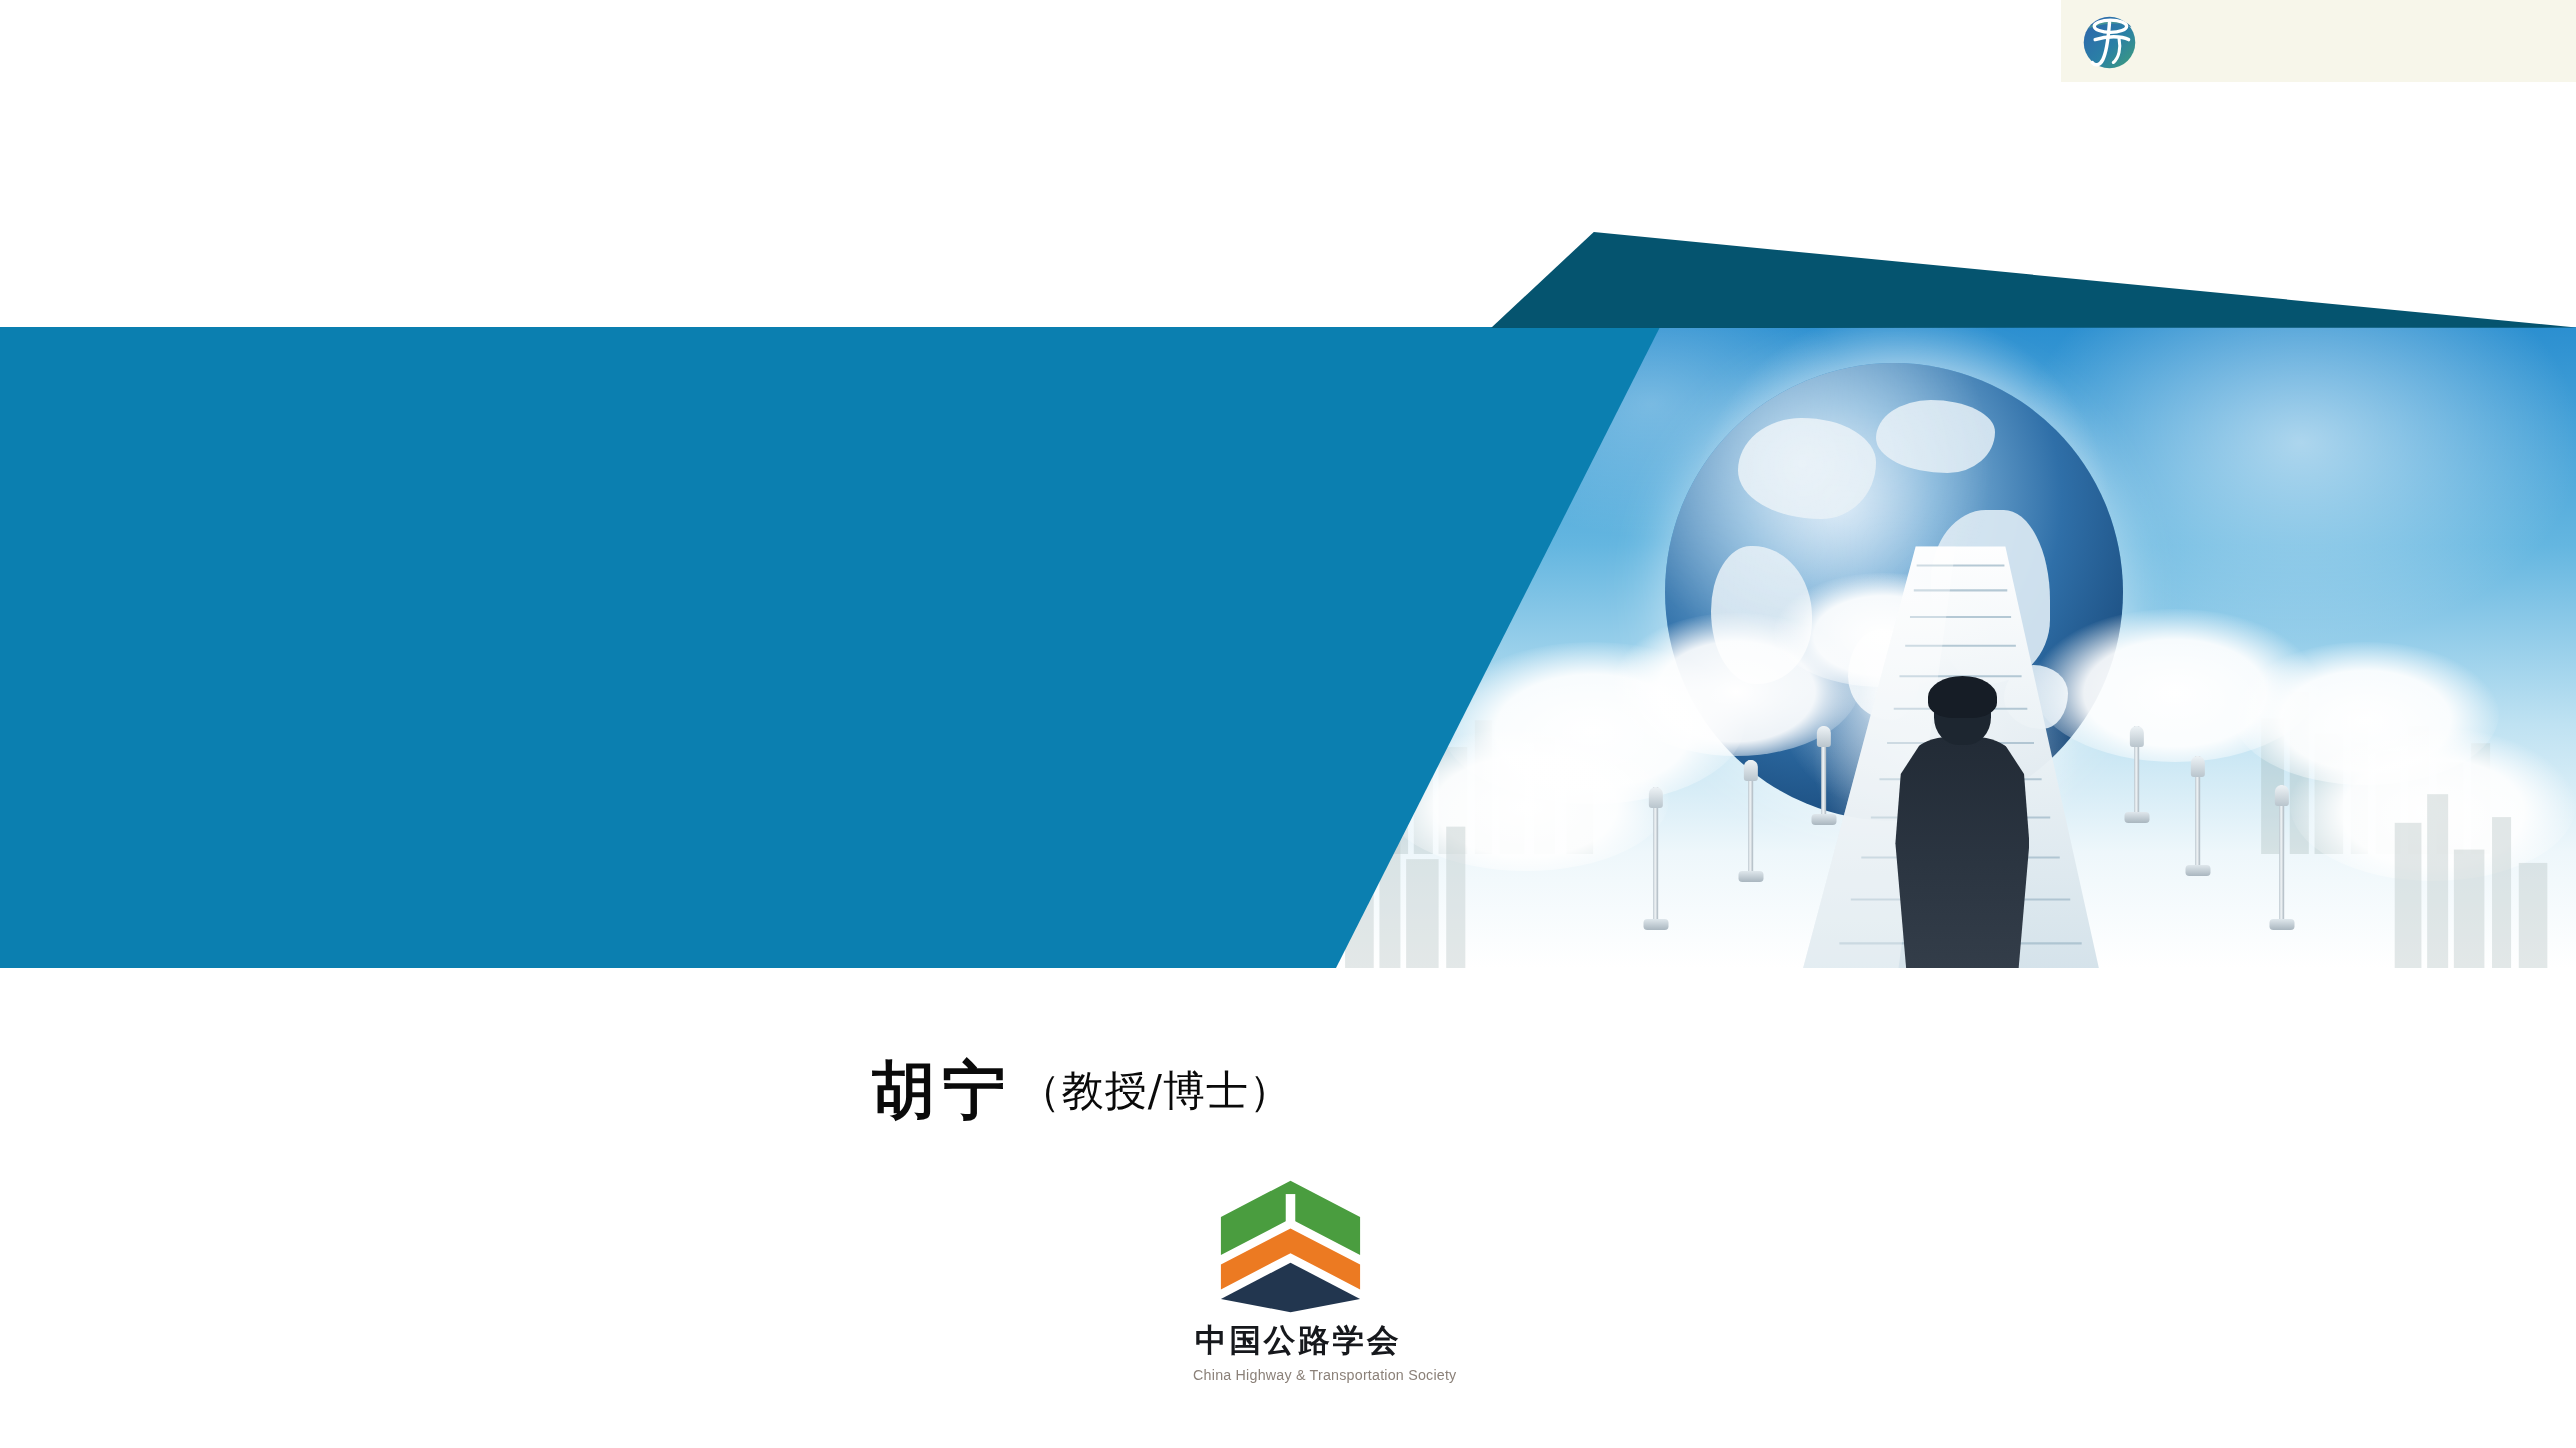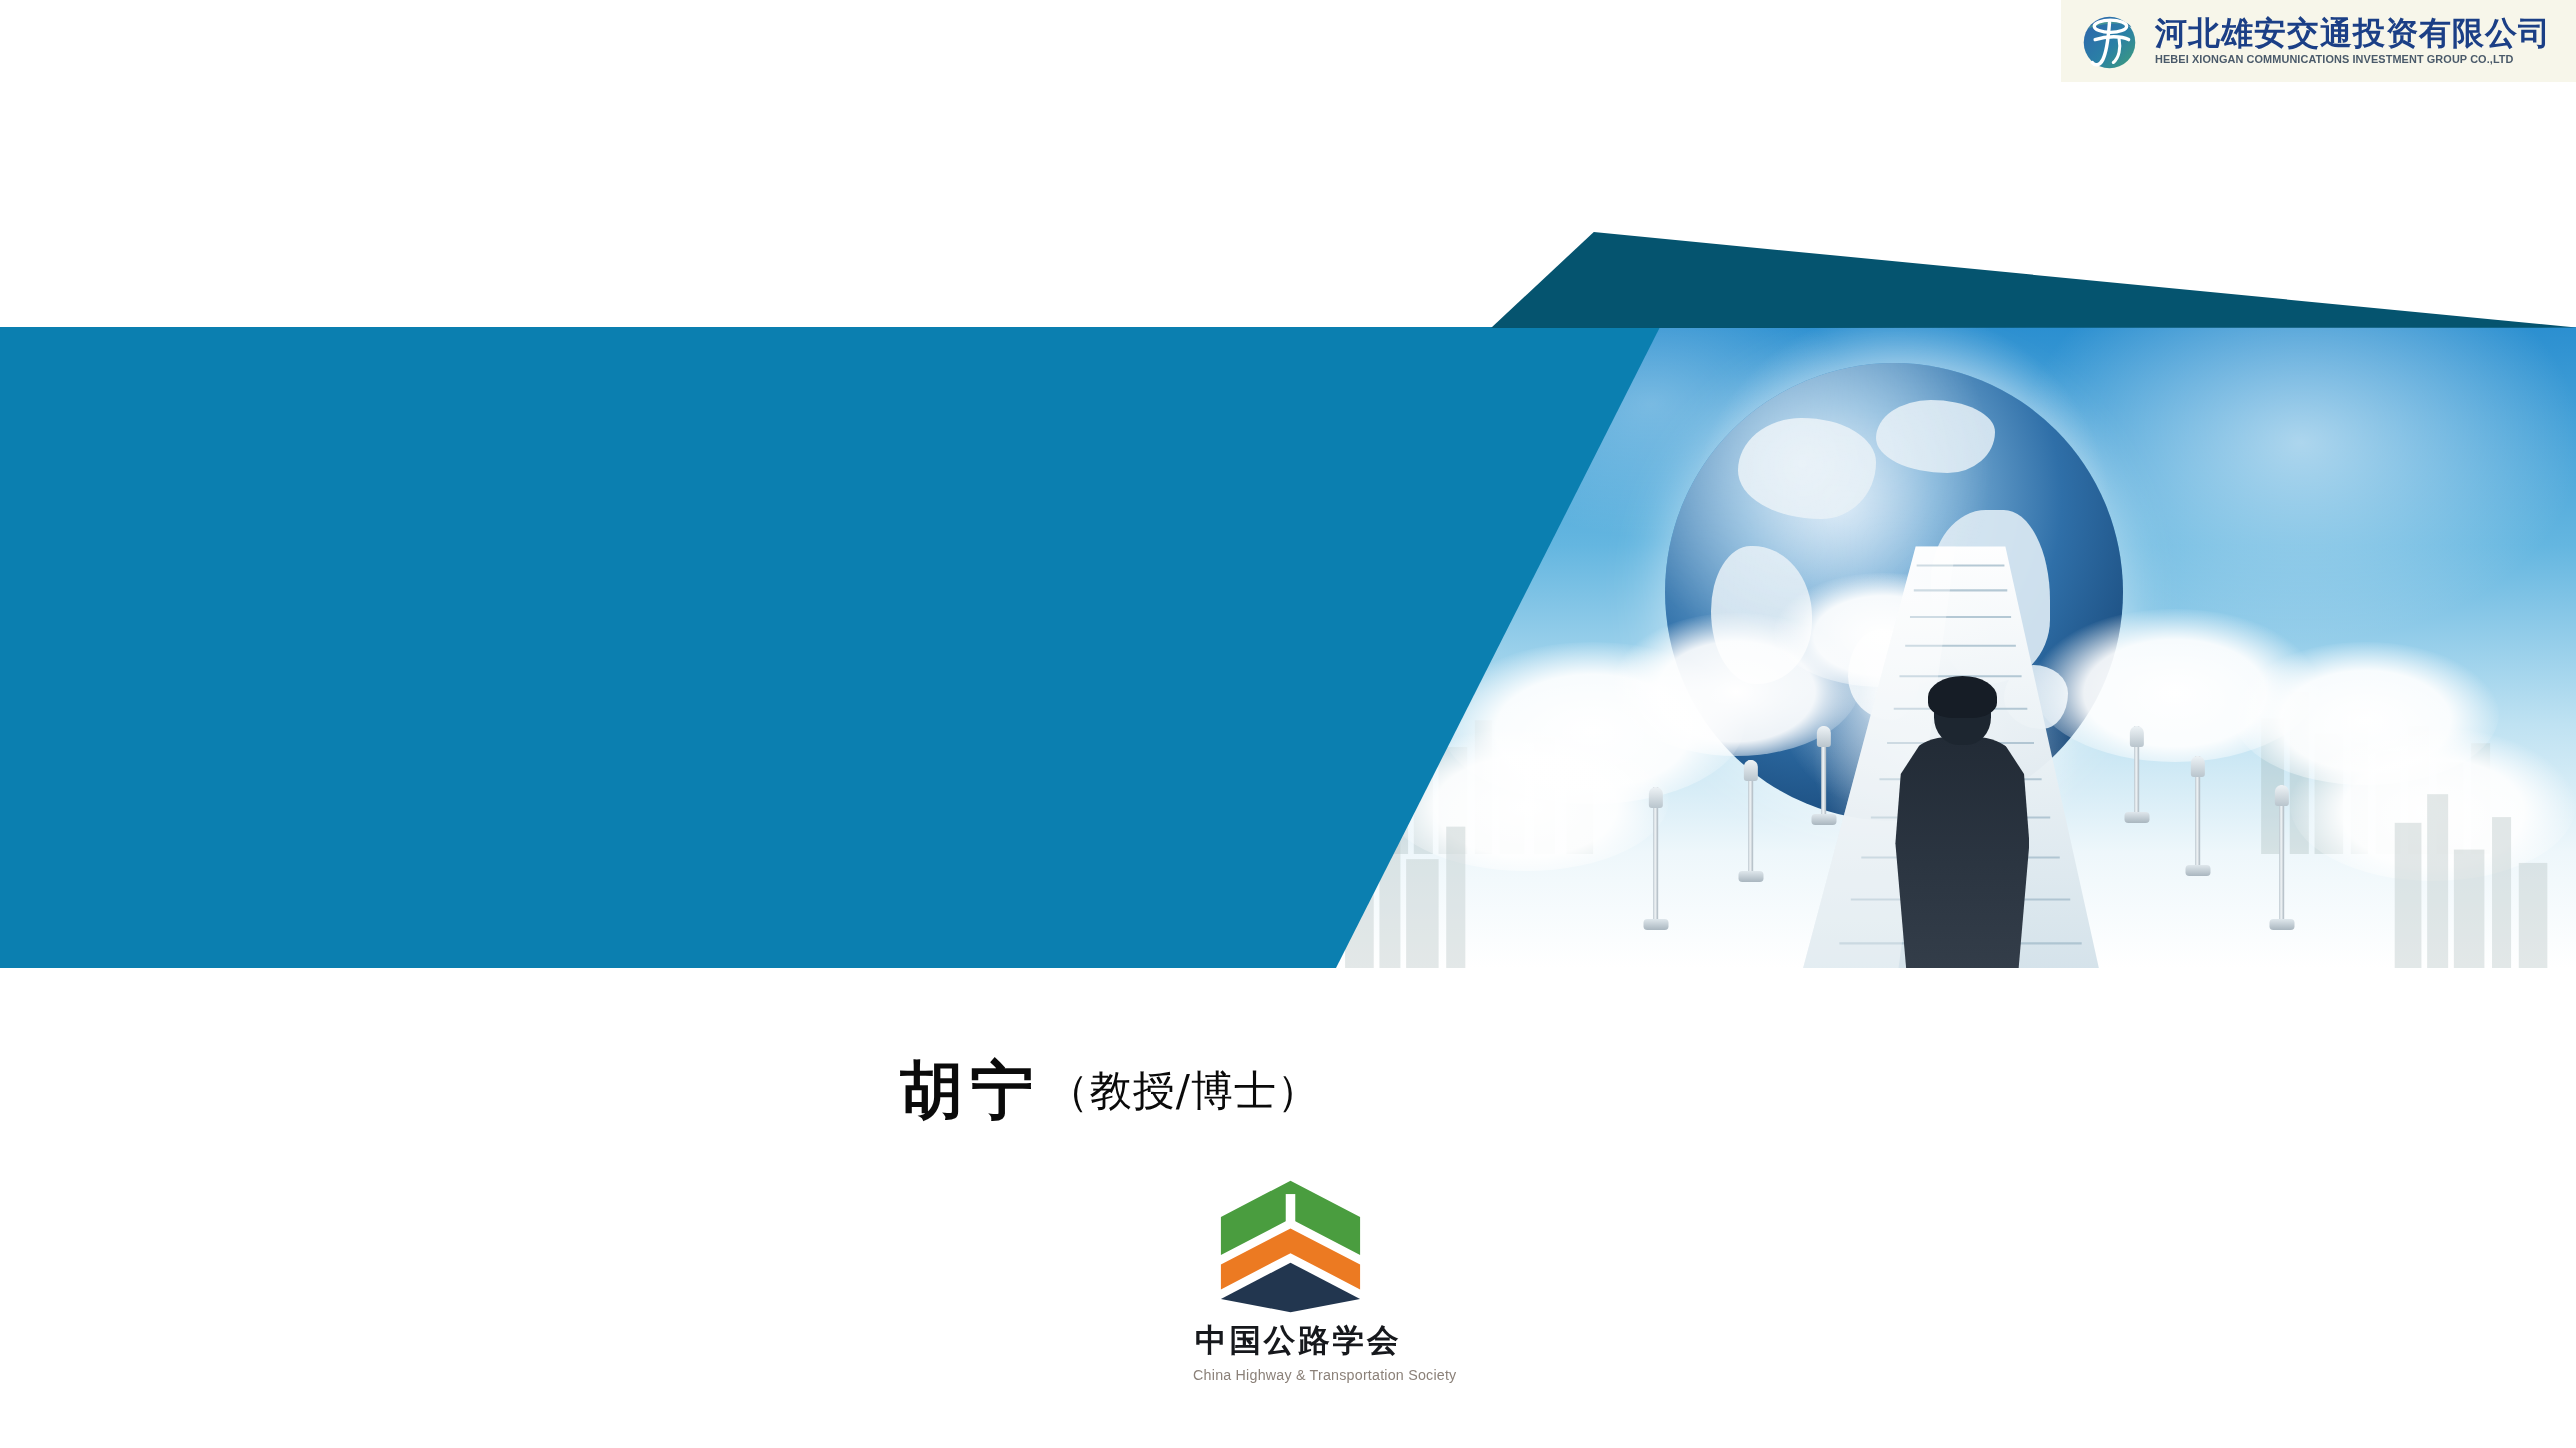--- a/index.html
+++ b/index.html
@@ -280,21 +280,20 @@
   }
 
   
   .presenter {
     position: absolute;
     left: 0;
     top: 1048px;
     width: 2164px;
     text-align: center;
     white-space: nowrap;
-    padding-left: 28px;
   }
   .presenter-name {
     font-family: "DejaVu Serif", "Liberation Serif", serif;
     font-size: 63px;
     font-weight: bold;
     color: #0a0a0a;
     letter-spacing: 7.6px;
     vertical-align: middle;
   }
   .presenter-title {
@@ -353,24 +352,20 @@
           <stop offset="100%" stop-color="#2f6fae"></stop>
         </linearGradient>
       </defs>
       <circle cx="37" cy="34" r="27" fill="url(#cg1)"></circle>
       <path d="M14 20 C24 8, 52 6, 60 18 C50 12, 26 14, 14 20 Z" fill="url(#cg2)"></path>
       <ellipse cx="38" cy="17" rx="17" ry="6.4" fill="none" stroke="#ffffff" stroke-width="3.4"></ellipse>
       <path d="M22 31 C34 27, 50 27, 57 31" fill="none" stroke="#ffffff" stroke-width="3.6" stroke-linecap="round"></path>
       <path d="M37 13 C36 26, 35 42, 30 52 C27 58, 22 59, 19 55" fill="none" stroke="#ffffff" stroke-width="3.6" stroke-linecap="round"></path>
       <path d="M47 30 C49 40, 47 50, 41 55" fill="none" stroke="#ffffff" stroke-width="3.2" stroke-linecap="round"></path>
     </svg>
-    <div class="corp-text">
-      <span class="corp-cn">河北雄安交通投资有限公司</span>
-      <span class="corp-en">HEBEI XIONGAN COMMUNICATIONS INVESTMENT GROUP CO.,LTD</span>
-    </div>
   </div>
 
   <div class="hero">
 
     <div class="hero-photo">
       <div class="photo-sky-glow"></div>
 
       <svg class="skyline far" viewBox="0 0 1310 200" preserveAspectRatio="none">
         <g fill="#93a8a5">
           <rect x="60" y="70" width="26" height="130"></rect>

